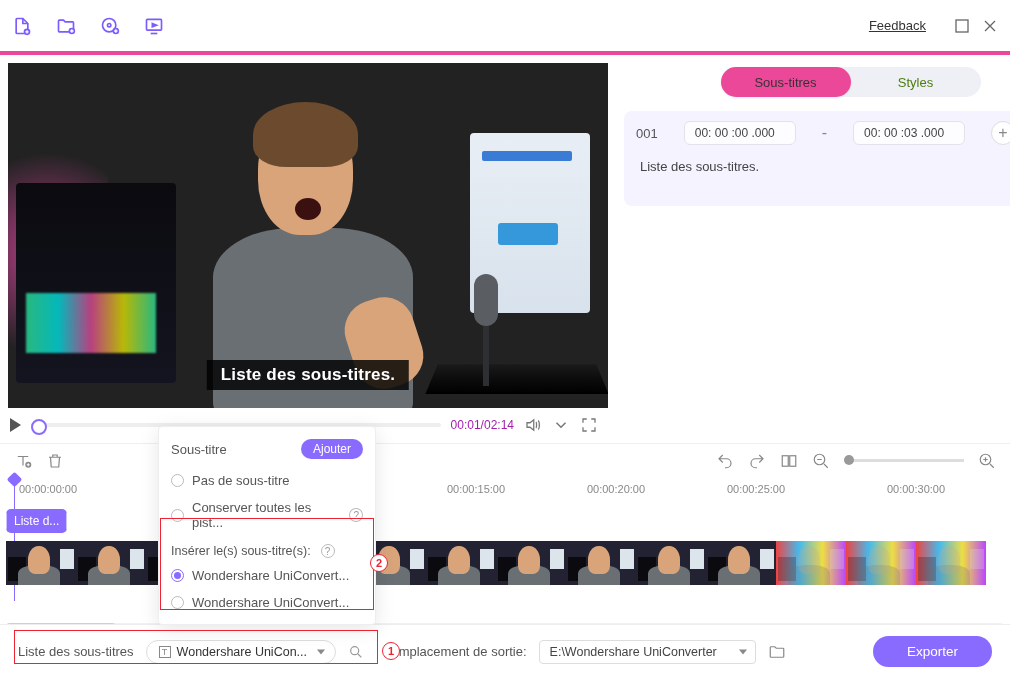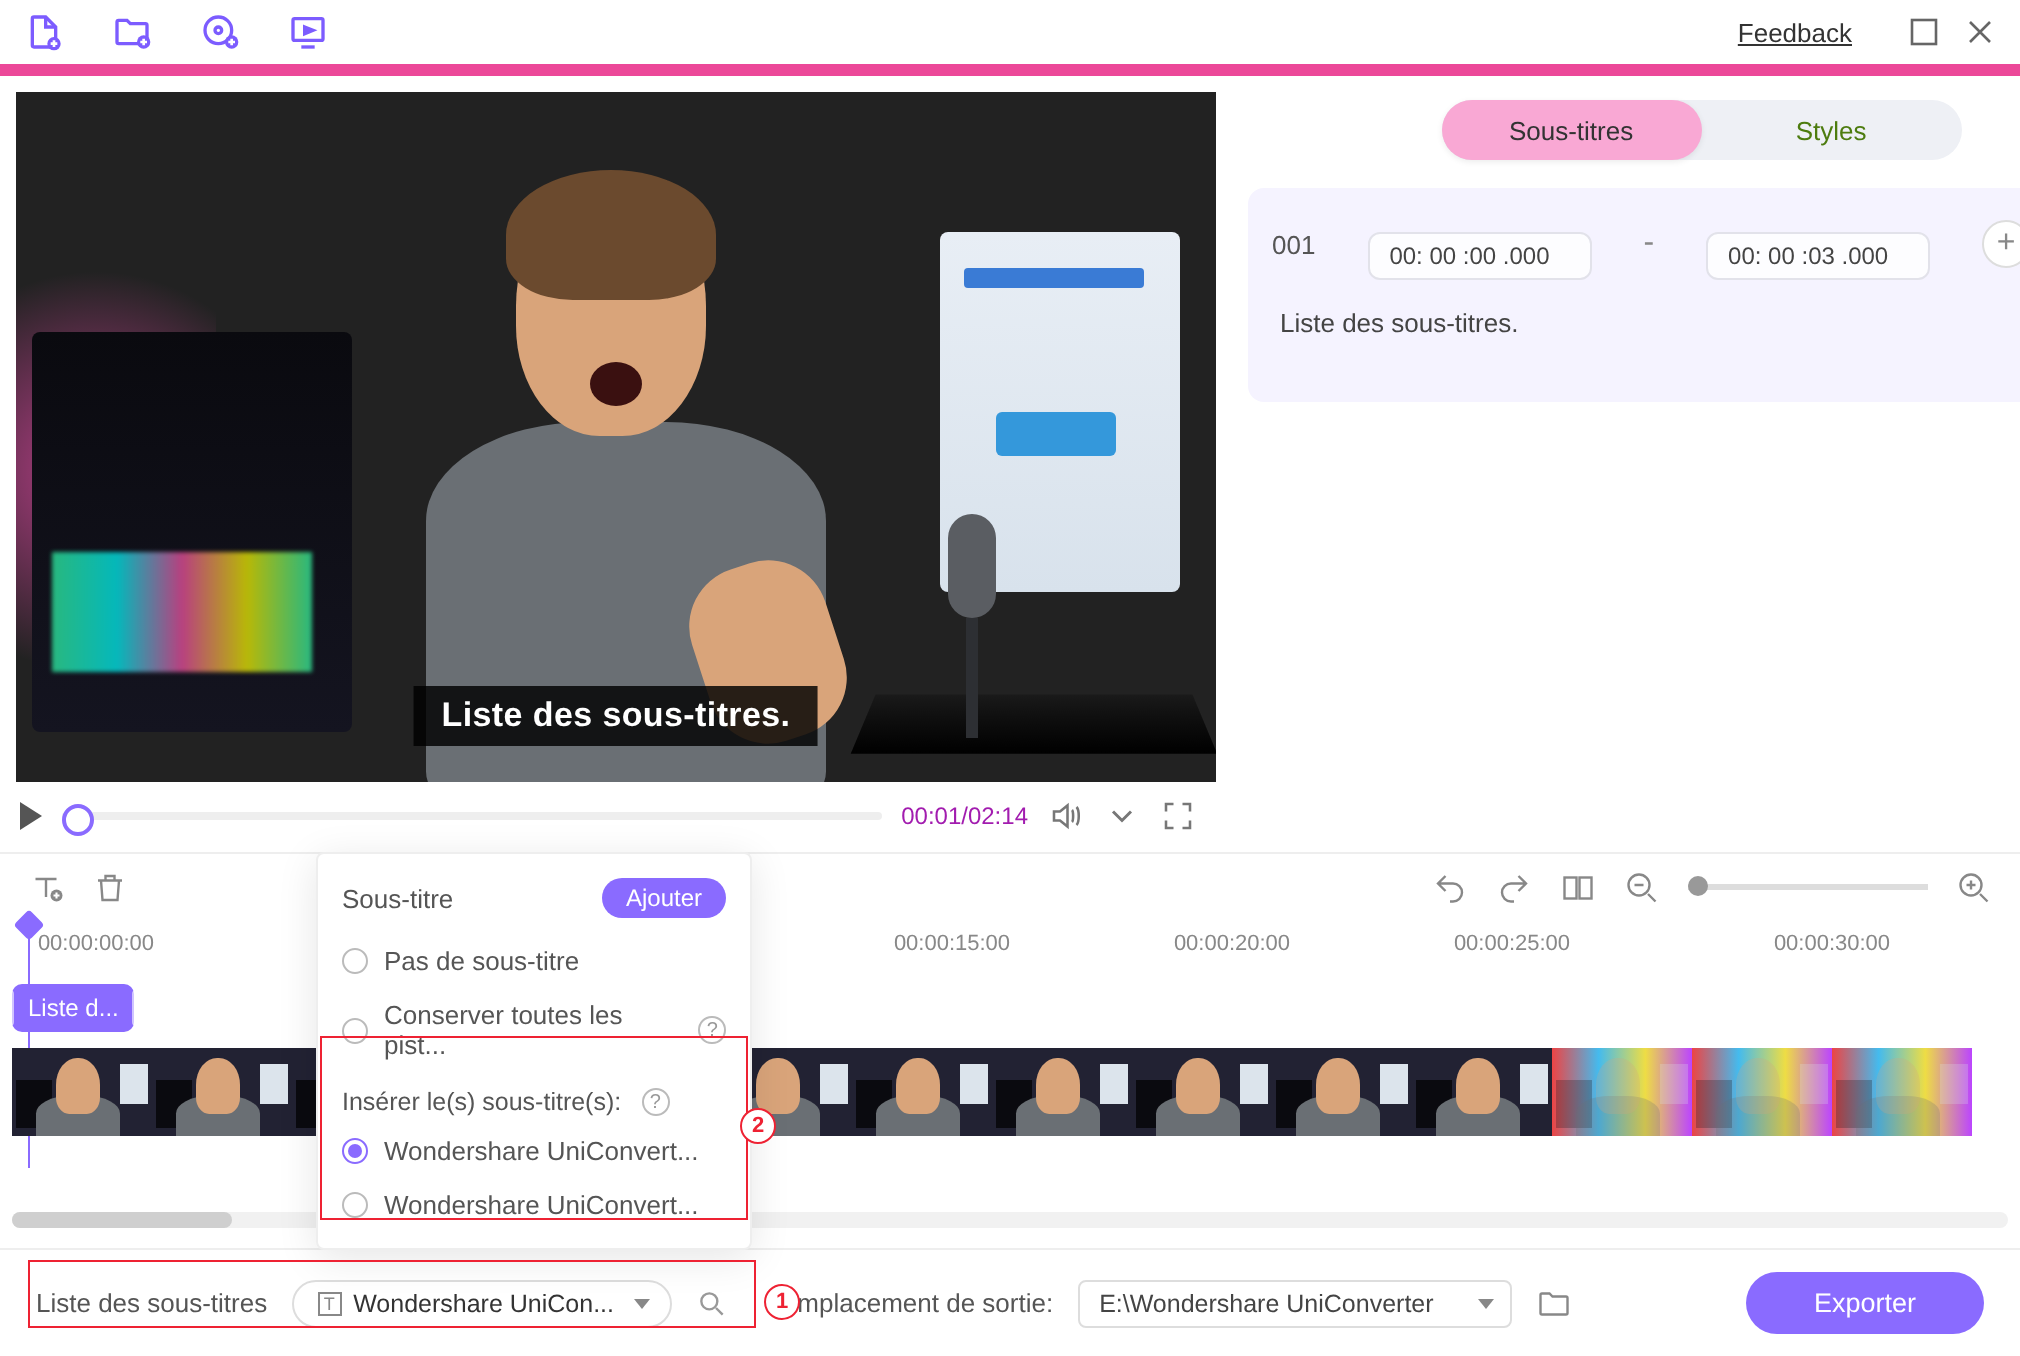--- a/index.html
+++ b/index.html
@@ -1,19 +1,19 @@
 <!DOCTYPE html>
 <html><head>
 <meta charset="utf-8">
 <style>
 * { margin: 0; padding: 0; box-sizing: border-box; font-family: -apple-system, BlinkMacSystemFont, "Segoe UI", Arial, sans-serif; }
 body { width: 1010px; height: 678px; background: #fff; overflow: hidden; position: relative; }
 
 
-.top-bar { height: 38px; display: flex; align-items: center; padding: 0 12px; border-bottom: 6px solid #ec4899; }
+.top-bar { height: 55px; display: flex; align-items: center; padding: 0 12px; border-bottom: 4px solid #ec4899; }
 .top-bar .tool-icons { display: flex; gap: 24px; }
 .tool-icon { width: 20px; height: 20px; color: #7c5cff; cursor: pointer; }
 .top-bar .spacer { flex: 1; }
 .feedback { text-decoration: underline; color: #333; font-size: 13px; margin-right: 16px; }
 .win-icon { width: 16px; height: 16px; margin-left: 12px; color: #666; cursor: pointer; }
 
 
 .main-row { display: flex; height: 388px; }
 .video-col { width: 608px; position: relative; }
 .video-preview { width: 600px; height: 345px; margin: 8px 0 0 8px; background: #222; position: relative; overflow: hidden; }
@@ -40,26 +40,26 @@
 .play-btn { width:0;height:0;border-left:11px solid #555;border-top:7px solid transparent;border-bottom:7px solid transparent;cursor:pointer; }
 .seek { flex: 1; height: 4px; background: #eee; border-radius: 2px; position: relative; }
 .seek::before { content:''; position:absolute; left:0; top:-4px; width:12px; height:12px; border:2px solid #8a6bff; background:#fff; border-radius:50%; }
 .time-display { font-size: 12px; color: #a21caf; }
 .ctrl-icon { width:18px; height:18px; color:#777; cursor:pointer; }
 
 
 .right-panel { flex: 1; padding: 12px 16px; }
 .tab-pill-group { display:flex; background:#eef0f5; border-radius:18px; width:260px; height:30px; margin:0 auto 14px; }
 .tab-pill { flex:1; display:flex; align-items:center; justify-content:center; font-size:13px; color:#4d7c0f; border-radius:18px; cursor:pointer; }
-.tab-pill.active { background:#f9a8d4; color:#333; box-shadow:0 1px 3px rgba(0,0,0,.08); }
+.tab-pill.active { background:#ec4899; color:#333; box-shadow:0 1px 3px rgba(0,0,0,.08); }
 
 .sub-entry { background:#f5f3ff; border-radius:8px; padding:10px 12px; }
 .sub-time-row { display:flex; align-items:center; gap:26px; margin-bottom:6px; }
 .sub-idx { font-size:13px; color:#555; }
-.time-input { border:1px solid #e2e2ea; border-radius:6px; padding:4px 10px; font-size:12px; color:#444; background:#fdfdff; width:112px;margin-top:12px; }
+.time-input { border:1px solid #e2e2ea; border-radius:6px; padding:4px 10px; font-size:12px; color:#444; background:#fdfdff; width:112px; }
 .dash { color:#888; }
 .circ-btn { width:24px; height:24px; border:1px solid #ddd; border-radius:50%; display:flex; align-items:center; justify-content:center; color:#888; font-size:16px; cursor:pointer; background:#fff; }
 .sub-text { font-size:13px; color:#444; padding:8px 4px 22px; }
 
 
 .timeline-toolbar { height:34px; border-top:1px solid #eee; display:flex; align-items:center; padding:0 14px; gap:14px; }
 .tl-icon { width:18px; height:18px; color:#888; cursor:pointer; }
 .tl-spacer { flex:1; }
 .zoom-track { width:120px; height:3px; background:#ddd; position:relative; }
 .zoom-track::before{content:'';position:absolute;left:0;top:-4px;width:10px;height:10px;background:#999;border-radius:50%;}

